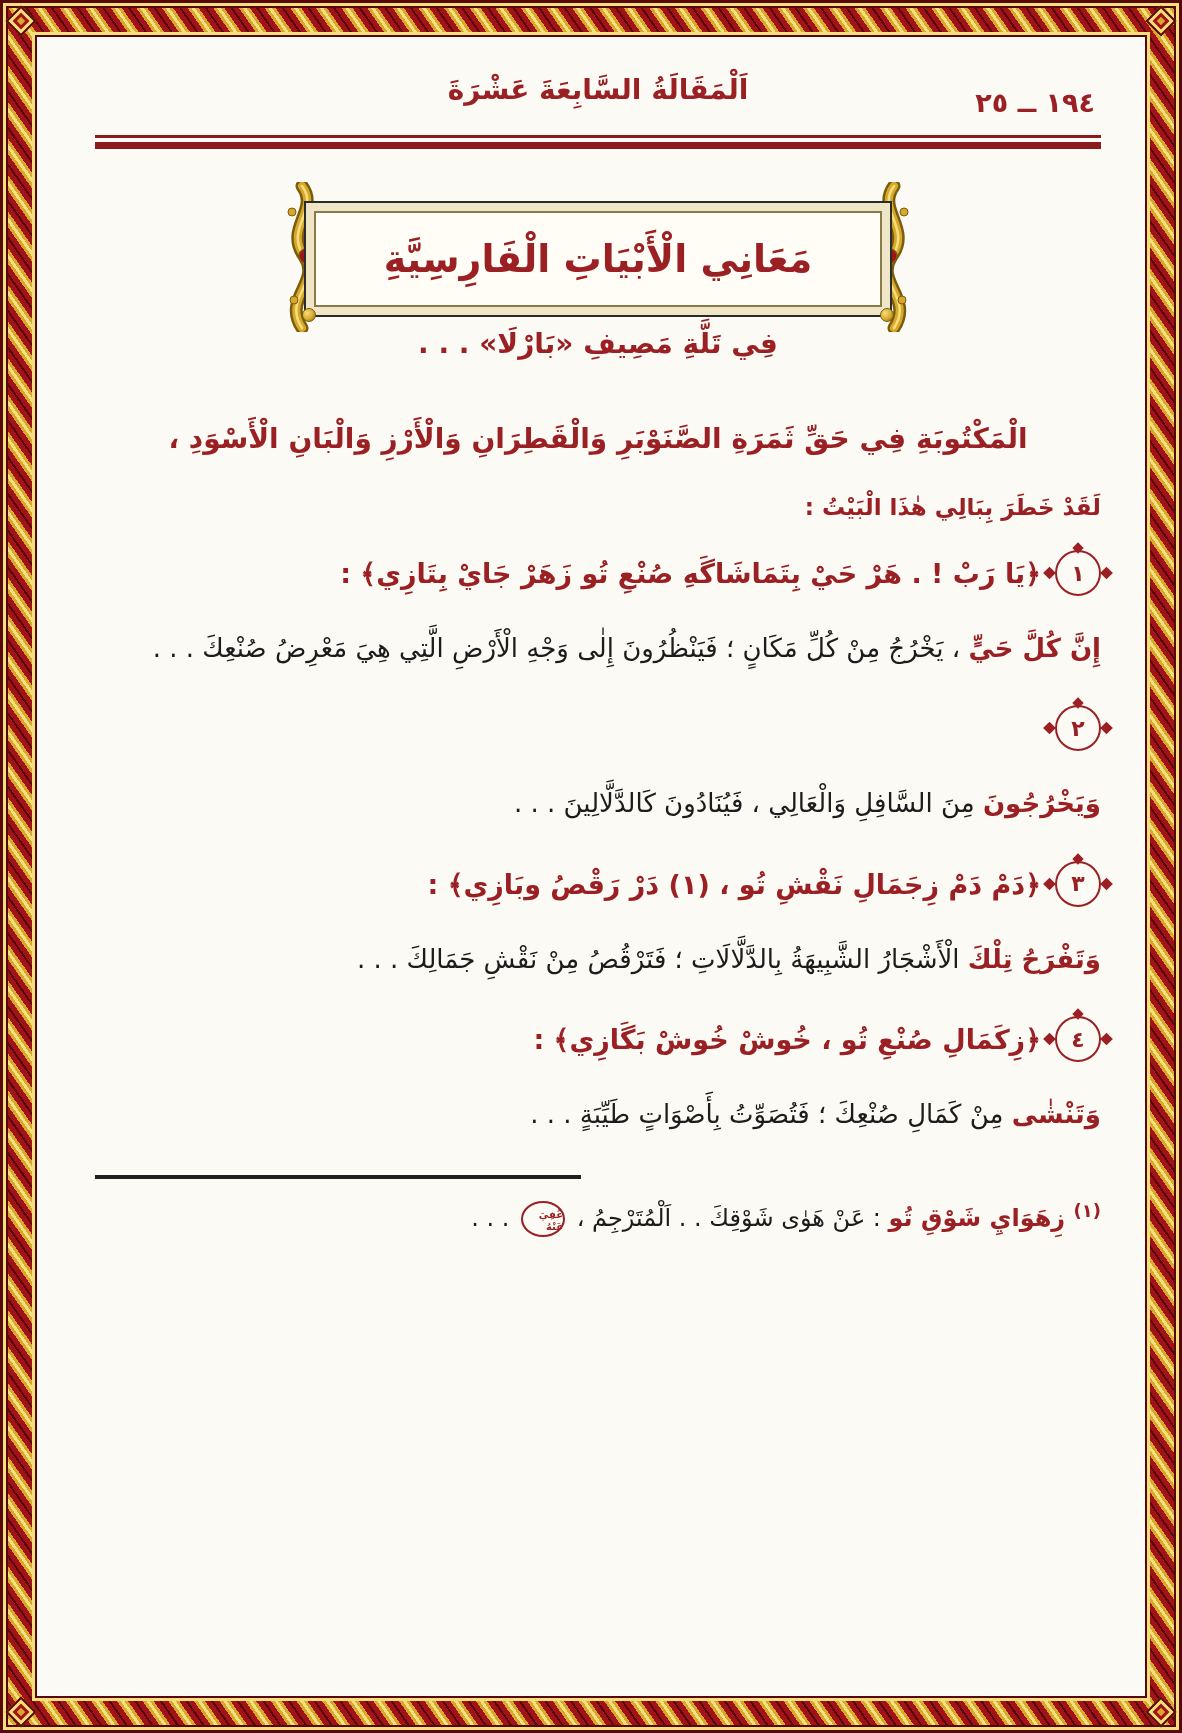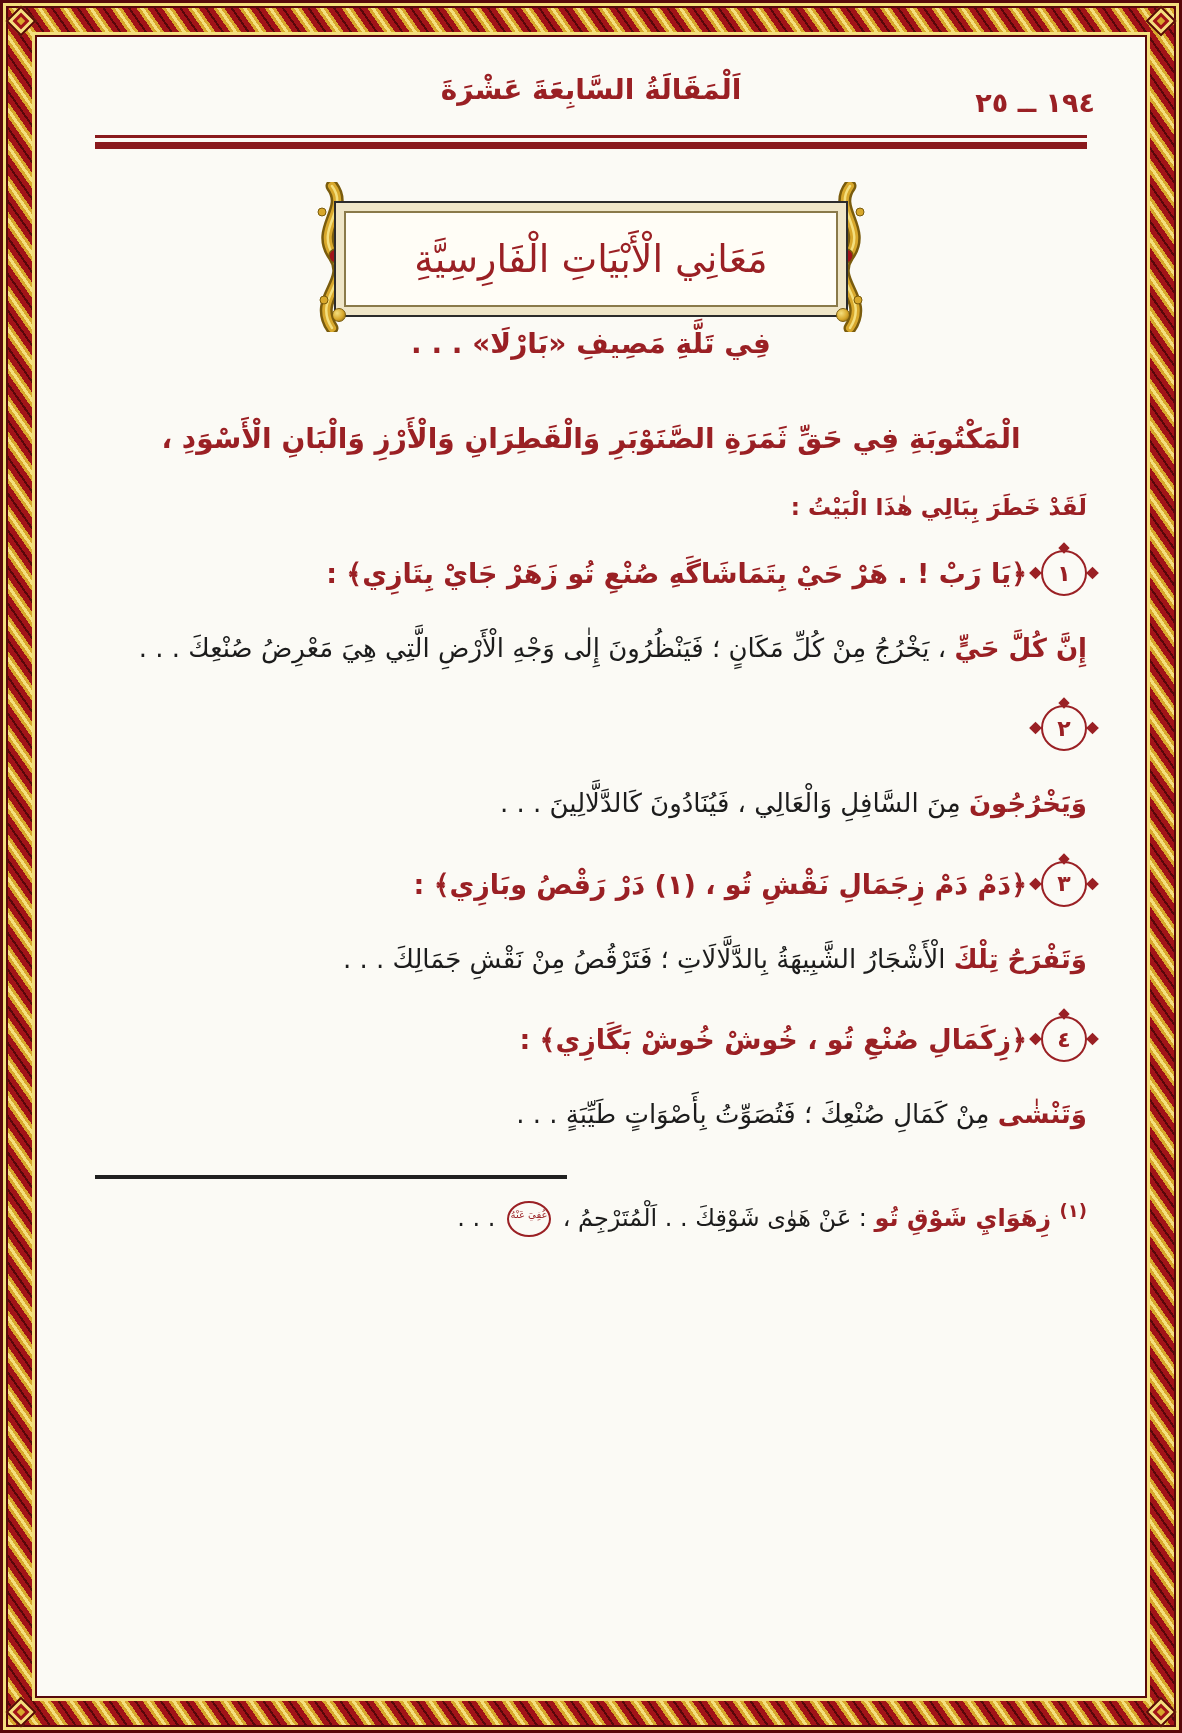--- a/index.html
+++ b/index.html
@@ -40,21 +40,21 @@
     transform:rotate(45deg);
   }
   .corner.tl{top:7px;left:7px;} .corner.tr{top:7px;right:7px;}
   .corner.bl{bottom:7px;left:7px;} .corner.br{bottom:7px;right:7px;}
 
   .page{
     width:100%;height:100%;
     background:var(--paper);
     border:2px solid var(--band-dark);
     outline:3px solid var(--gold-light);
-    padding:36px 58px 20px 58px;
+    padding:36px 44px 20px 58px;
     overflow:hidden;
   }
 
   
   .header{position:relative;height:50px;}
   .chapter-title{
     position:absolute;right:0;left:0;text-align:center;
     color:var(--red);font-size:28px;font-weight:bold;
   }
   .page-number{
@@ -78,21 +78,21 @@
     box-shadow:inset 0 0 0 8px #efe6c8, inset 0 0 0 10px #8a7a4a;
     padding:34px 78px;
   }
   .cartouche::before,.cartouche::after{
     content:"";position:absolute;width:12px;height:12px;border-radius:50%;
     background:radial-gradient(circle at 35% 35%, var(--gold-light), var(--gold) 55%, var(--gold-dark));
     border:1px solid var(--gold-dark);bottom:-7px;
   }
   .cartouche::before{right:-4px;} .cartouche::after{left:-4px;}
   .cartouche-title{
-    color:var(--red);font-size:38px;font-weight:normal;white-space:nowrap;
+    color:var(--red);font-size:38px;font-weight:bold;white-space:nowrap;
   }
   .leaf{position:absolute;top:50%;transform:translateY(-50%);}
   .leaf.right{right:-30px;}
   .leaf.left{left:-30px;transform:translateY(-50%) scaleX(-1);}
 
   
   .subtitle{
     text-align:center;color:var(--red);font-weight:bold;
     font-size:28px;line-height:1.95;
   }
@@ -144,22 +144,22 @@
   }
   .footnote{
     margin-top:16px;text-align:right;
     font-size:24px;line-height:1.8;color:var(--ink);
   }
   .footnote .marker{color:var(--red);font-weight:bold;font-size:18px;vertical-align:super;}
   .footnote .lead{color:var(--red);font-weight:bold;}
   .seal{
     display:inline-block;vertical-align:middle;
     border:2px solid var(--red);border-radius:50%;
-    color:var(--red);font-size:10px;font-weight:normal;line-height:1.15;
-    width:44px;height:36px;padding-top:6px;text-align:center;margin:0 4px;
+    color:var(--red);font-size:10px;font-weight:bold;line-height:1.15;
+    width:44px;height:36px;padding-top:6px;margin:0 4px;
   }
 </style>
 </head>
 <body>
 
 <div class="frame">
   <div class="corner tl"></div>
   <div class="corner tr"></div>
   <div class="corner bl"></div>
   <div class="corner br"></div>

